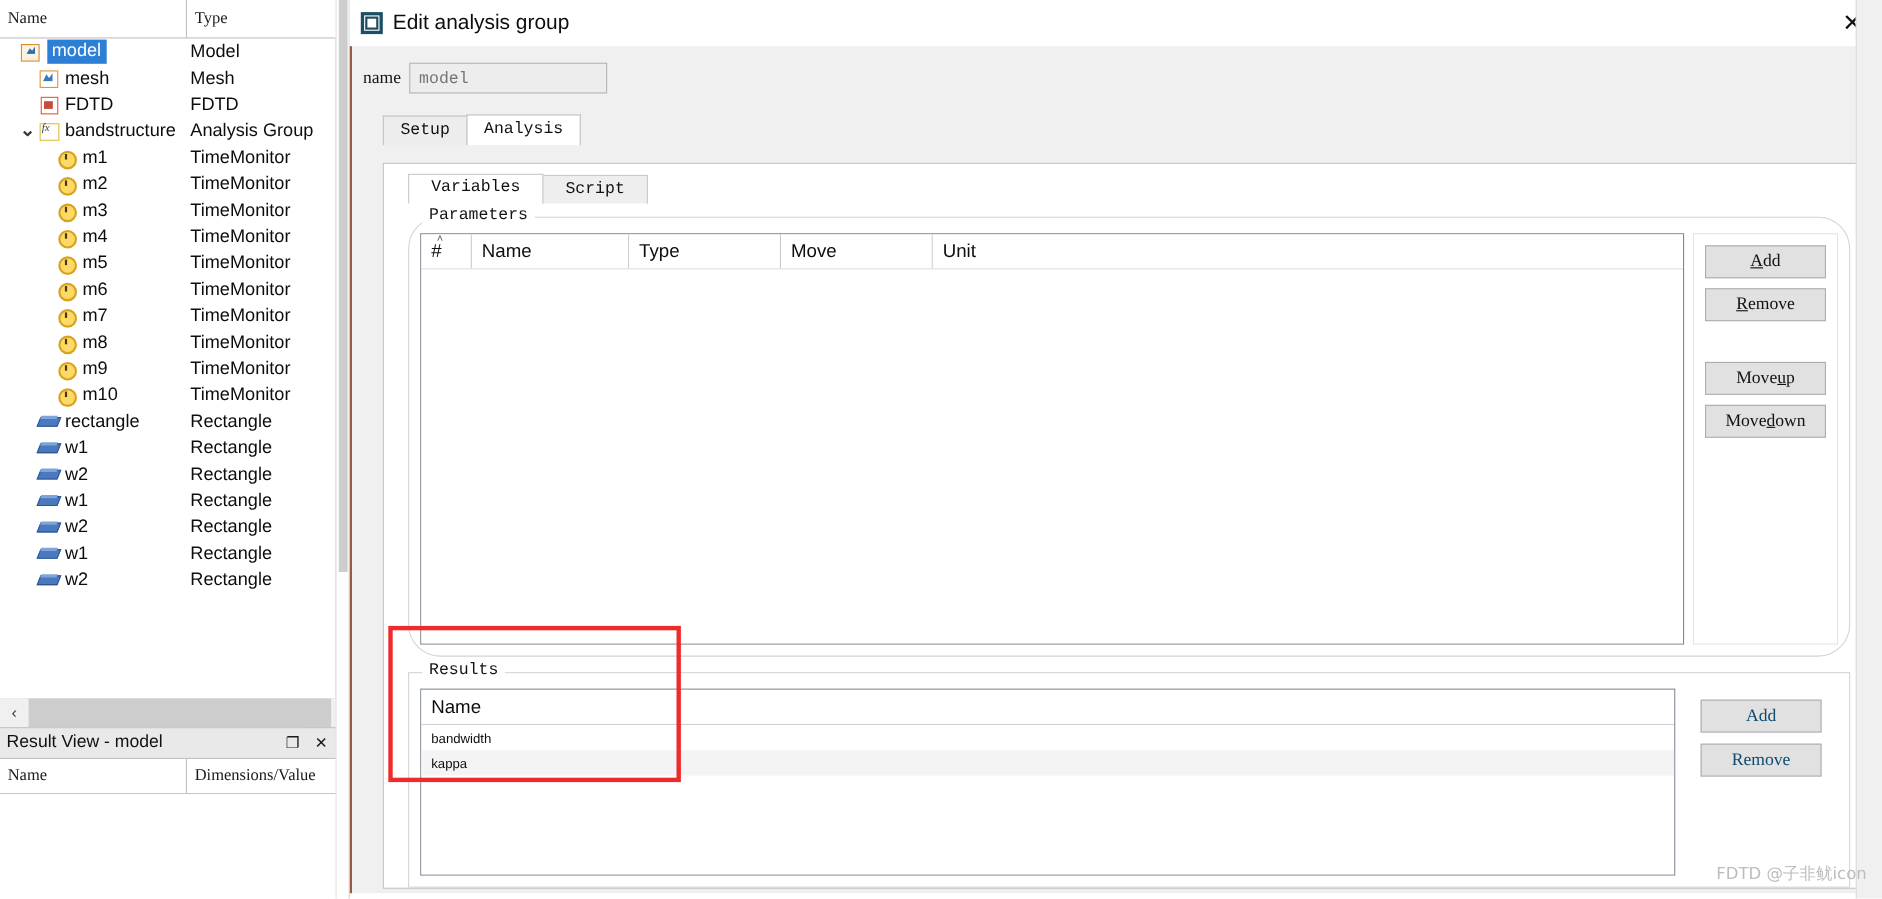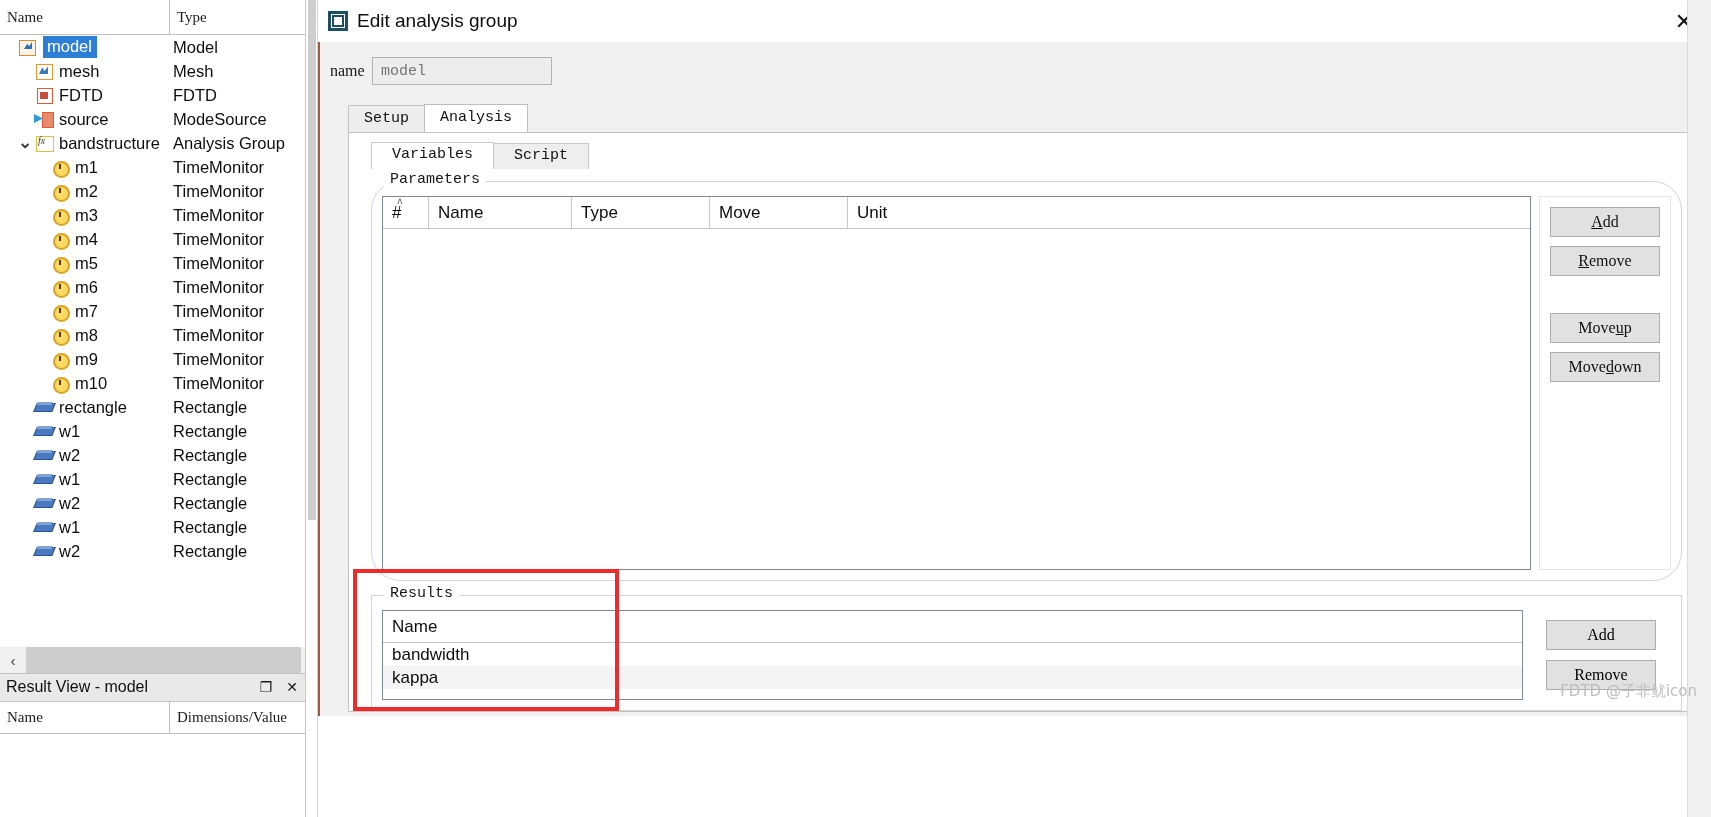--- a/index.html
+++ b/index.html
@@ -156,21 +156,21 @@
   .panel-split {
     width: 12px; height: 817px; background: #ffffff;
     border-right: 1px solid #d2d2d2; position: relative;
   }
   .panel-split .vthumb {
     position: absolute; left: 2px; top: 0px; width: 8px; height: 520px; background: #cdcdcd;
   }
 
   
   .dialog {
-    flex: 1; height: 709px; background: #ffffff; position: relative;
+    flex: 1; height: 812px; background: #ffffff; position: relative;
     display: flex; flex-direction: column;
   }
   .dlg-title {
     height: 42px; display: flex; align-items: center; flex: 0 0 42px;
     background: #ffffff; padding-left: 10px;
   }
   .dlg-icon {
     width: 20px; height: 20px; background: #1d4f63; position: relative;
     margin-right: 9px; flex: 0 0 20px;
   }
@@ -209,21 +209,21 @@
   
   .tabs-outer { margin: 19px 0 0 28px; display: flex; align-items: flex-end; height: 27px; flex: 0 0 27px; position: relative; z-index: 3; }
   .tab {
     font-family: "Liberation Mono", monospace; font-size: 15px; color: #111;
     padding: 3px 15px 4px 15px; border: 1px solid #c2c2c2; border-bottom: none;
     background: #ededed; margin-right: -1px; line-height: 19px;
   }
   .tab.active { background: #ffffff; border-color: #bdbdbd; position: relative; z-index: 2; padding-bottom: 5px; }
 
   .tab-content {
-    flex: 1; background: #ffffff; margin: 0 4px 4px 28px;
+    flex: 1; background: #ffffff; margin: 16px 4px 4px 28px;
     border: 1px solid #c2c2c2;
     position: relative; display: flex; flex-direction: column;
   }
 
   
   .tabs-inner { display: flex; align-items: flex-end; height: 26px; margin: 10px 0 0 22px; flex: 0 0 26px; }
   .tab2 {
     font-family: "Liberation Mono", monospace; font-size: 15px; color: #111;
     padding: 3px 20px 4px 20px; border: 1px solid #c8c8c8; border-bottom: none;
     background: #eeeeee; margin-right: -1px; line-height: 18px;
@@ -250,21 +250,21 @@
   .th {
     font-size: 17px; color: #0d0d0d; display: flex; align-items: center;
     padding-left: 9px; border-right: 1px solid #c9c9c9; background: #ffffff;
     position: relative;
   }
   .th.last { border-right: none; flex: 1; }
   .th-sortmark {
     position: absolute; left: 14px; top: 1px; font-size: 10px; color: #555; line-height: 8px;
   }
   .tbl-body { flex: 1; background: #ffffff; }
-  .trow { height: 23px; display: flex; align-items: center; font-size: 17px; color: #0d0d0d; padding-left: 9px; }
+  .trow { height: 23px; display: flex; align-items: center; font-size: 12px; color: #0d0d0d; padding-left: 9px; }
   .trow.alt { background: #f4f4f4; }
 
   .btncol {
     width: 132px; margin-left: 8px;
     border: 1px solid #e4e4e4; background: #ffffff;
     display: flex; flex-direction: column; align-items: center; padding-top: 10px;
   }
   .btn {
     width: 110px; height: 30px; background: #e1e1e1; border: 1px solid #adadad;
     font-family: "Liberation Serif", serif; font-size: 16px; color: #111;
@@ -273,21 +273,21 @@
   }
   .btn u { text-decoration: underline; }
   .btn.spaced { margin-top: 28px; }
 
   .btncol-res {
     width: 140px; margin-left: 8px;
     display: flex; flex-direction: column; align-items: center; padding-top: 10px;
   }
   .btn-res {
     width: 110px; height: 30px; background: #e1e1e1; border: 1px solid #adadad;
-    font-family: "Liberation Serif", serif; font-size: 16px; color: #000000;
+    font-family: "Liberation Serif", serif; font-size: 16px; color: #0c4a6e;
     display: flex; align-items: center; justify-content: center;
     margin-bottom: 10px;
   }
 
   
   .red-box {
     position: absolute; border: 4px solid #ee2b2b; pointer-events: none;
     left: 353px; top: 569px; width: 266px; height: 142px; z-index: 40;
   }
 
@@ -335,29 +335,20 @@
           <div class="type-cell">Mesh</div>
         </div>
         <div class="tree-row">
           <div class="name-cell">
             <div style="width: 16px; flex: 0 0 16px;"></div>
             <div class="twisty"></div>
             <div class="ico ico-fdtd"></div>
             <span class="lbl">FDTD</span>
           </div>
           <div class="type-cell">FDTD</div>
-        </div>
-        <div class="tree-row">
-          <div class="name-cell">
-            <div style="width: 16px; flex: 0 0 16px;"></div>
-            <div class="twisty"></div>
-            <div class="ico ico-source"></div>
-            <span class="lbl">source</span>
-          </div>
-          <div class="type-cell">ModeSource</div>
         </div>
         <div class="tree-row">
           <div class="name-cell">
             <div style="width: 16px; flex: 0 0 16px;"></div>
             <div class="twisty" style="font-size: 17px; line-height: 8px; font-weight: bold;">⌄</div>
             <div class="ico ico-fx"></div>
             <span class="lbl">bandstructure</span>
           </div>
           <div class="type-cell">Analysis Group</div>
         </div>

